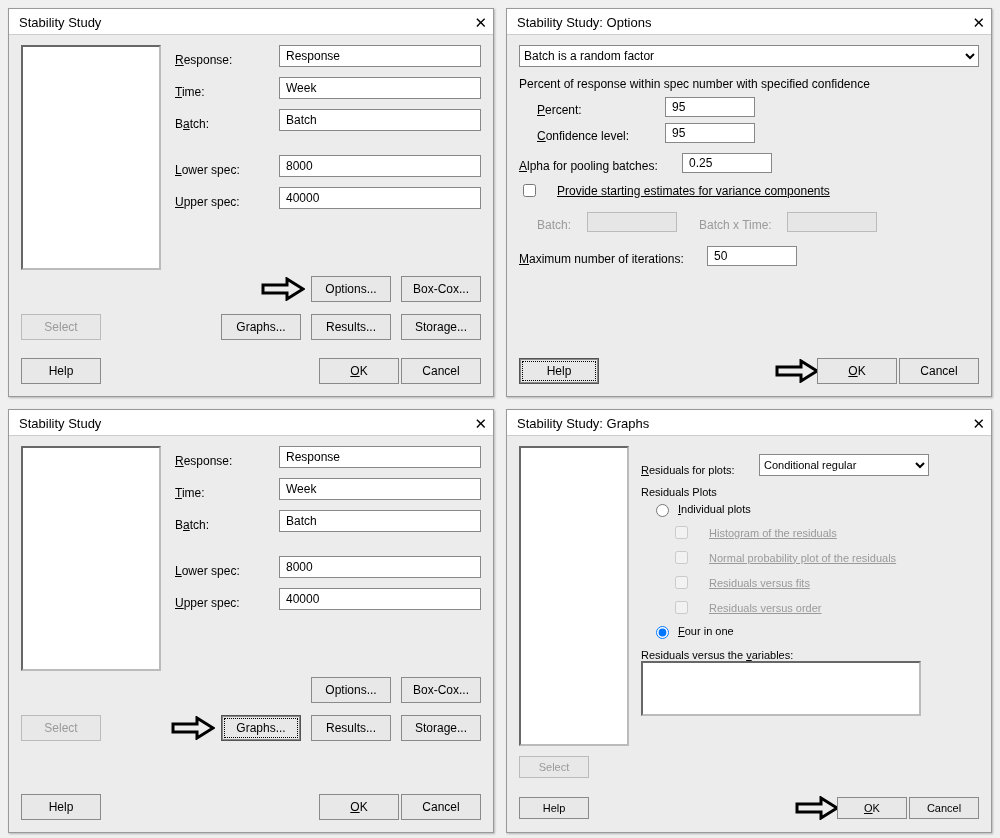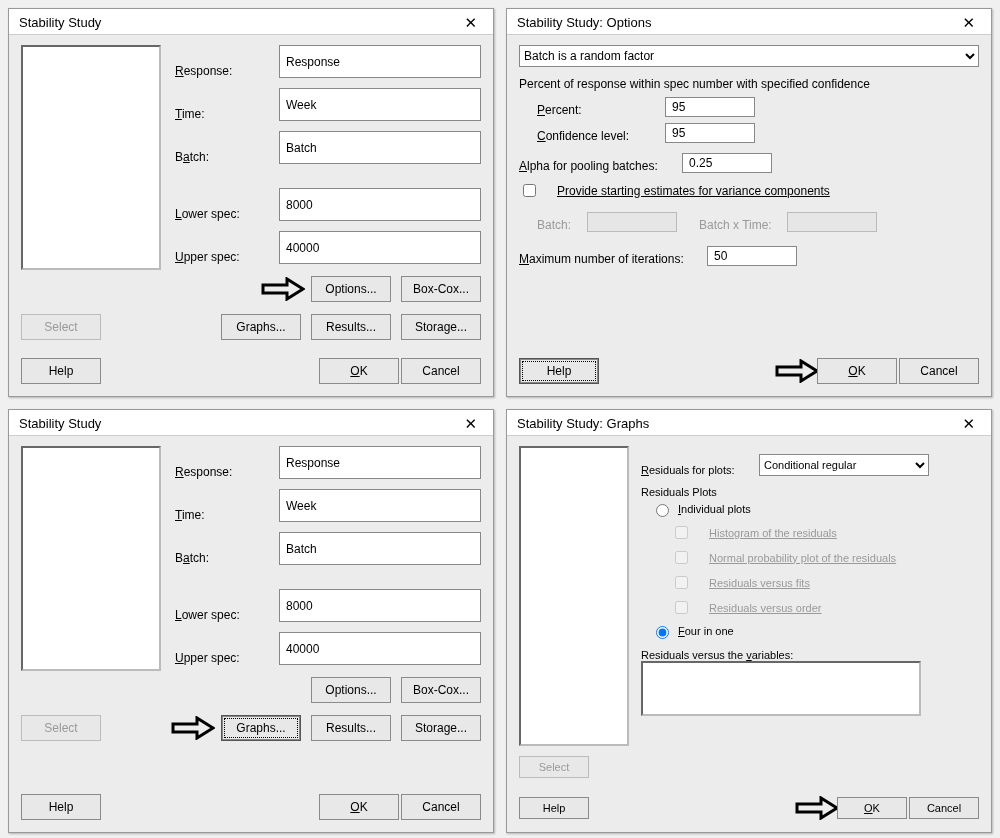--- a/index.html
+++ b/index.html
@@ -22,21 +22,21 @@
     background: #ececec;
     border: 1px solid #999;
     box-shadow: 1px 1px 2px rgba(0,0,0,0.25);
     display: flex;
     flex-direction: column;
   }
   .titlebar {
     display: flex;
     justify-content: space-between;
     align-items: center;
-    padding: 6px 12px 4px 10px;
+    padding: 6px 2px 4px 10px;
     background: #fff;
     border-bottom: 1px solid #ccc;
   }
   .titlebar .title { font-size: 13px; }
   .close-x {
     font-size: 15px;
     line-height: 1;
     padding: 0 4px;
     cursor: default;
   }
@@ -64,21 +64,21 @@
     display: flex;
     align-items: flex-end;
     gap: 22px;
   }
   .frow label {
     width: 82px;
   }
   .frow label u { text-decoration: underline; }
   input.txt {
     flex: 1;
-    height: 33px;
+    height: 22px;
     border: 1px solid #888;
     background: #fff;
     padding: 2px 6px;
     font: inherit;
   }
   .btn {
     height: 26px;
     min-width: 80px;
     padding: 0 10px;
     background: #e8e8e8;

